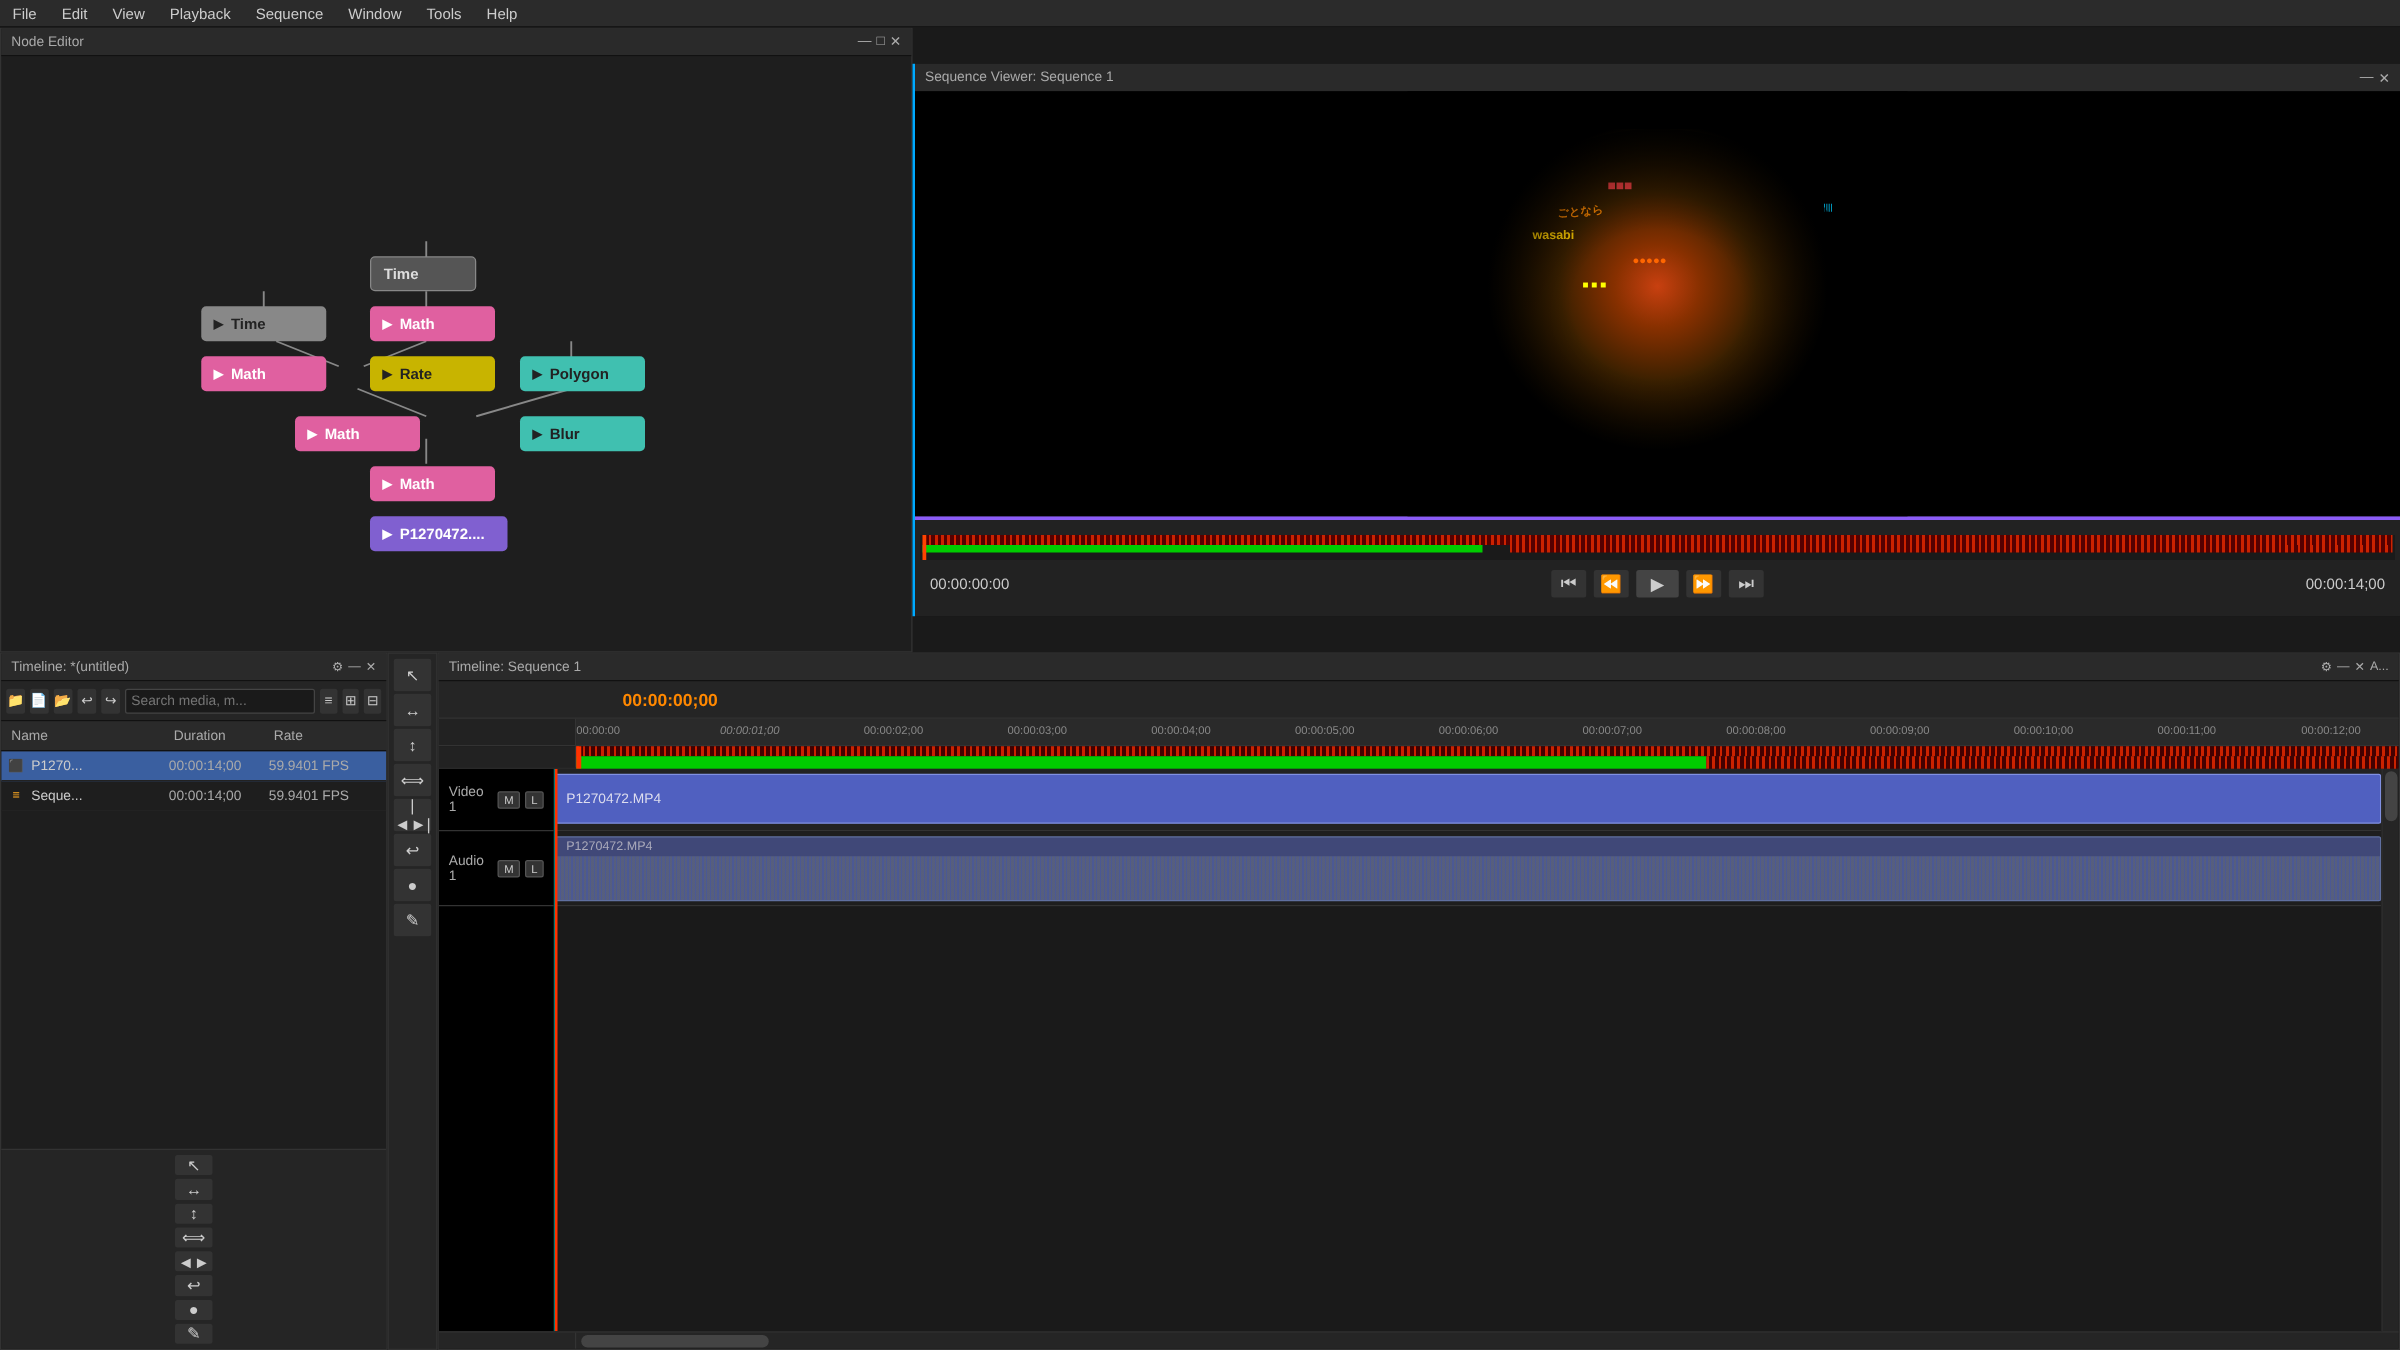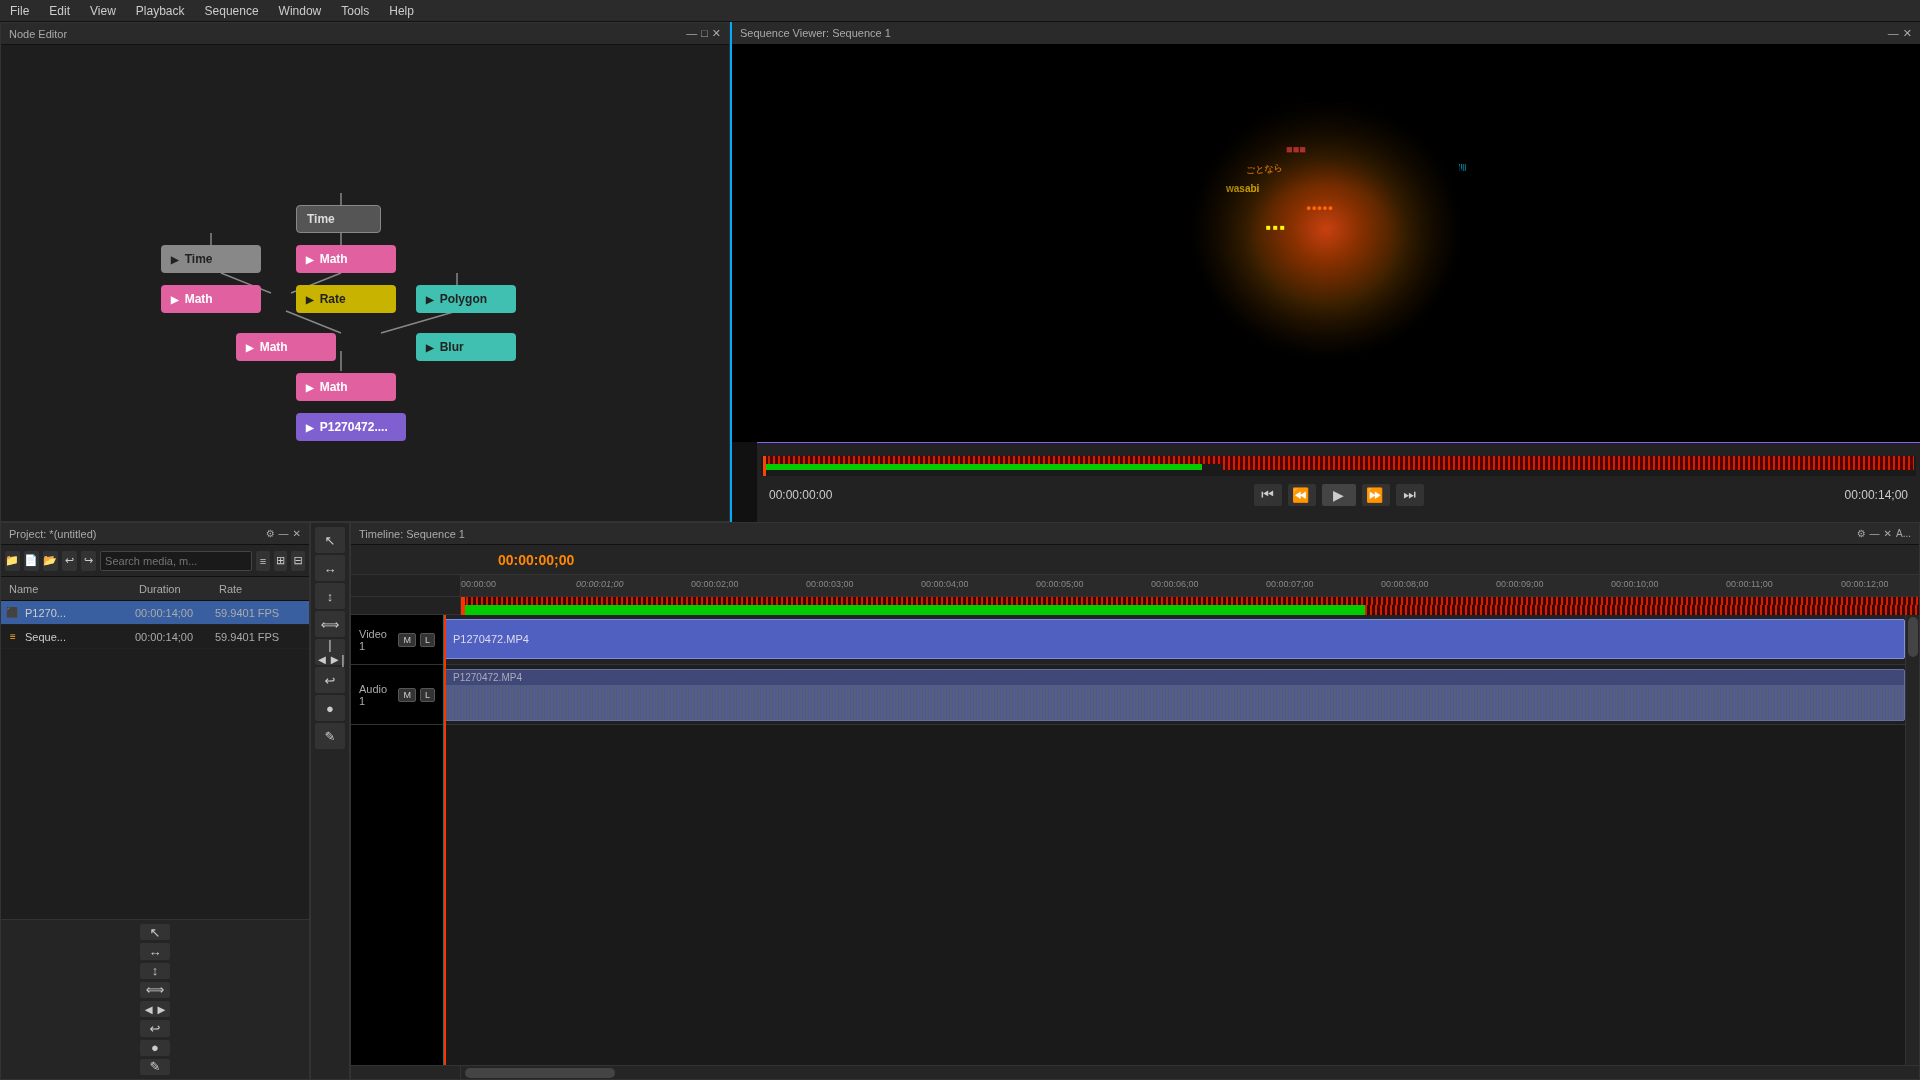--- a/index.html
+++ b/index.html
@@ -34,20 +34,21 @@
     }
 
     
     #top-section {
       position: absolute;
       top: 22px;
       left: 0;
       width: 1920px;
       height: 500px;
       display: flex;
+      align-items: center;
     }
 
     
     #node-editor {
       width: 730px;
       height: 500px;
       background: #1e1e1e;
       border: 1px solid #333;
       position: relative;
       flex-shrink: 0;
@@ -127,27 +128,26 @@
       height: calc(100% - 22px - 80px);
       background: #000;
       display: flex;
       align-items: center;
       justify-content: center;
       position: relative;
     }
     #viewer-controls {
       height: 80px;
       background: #222;
-      border-top: 1px solid #8b5cf6;
+      border-top: 3px solid #8b5cf6;
       display: flex;
       flex-direction: column;
       justify-content: center;
       align-items: center;
       padding: 4px;
-      margin-left: 25px;
     }
     #viewer-timeline-bar {
       width: 100%;
       height: 12px;
       background: #333;
       position: relative;
       margin-bottom: 4px;
     }
     .viewer-btn {
       background: #333;
@@ -592,21 +592,21 @@
         <span style="font-size:12px;color:#ccc;margin-left:auto;">00:00:14;00</span>
       </div>
     </div>
   </div>
 </div>
 
 <div id="bottom-section">
 
   <div id="project-panel">
     <div id="project-title-bar">
-      <span>Project: *(untitled)</span>
+      <span>Timeline: *(untitled)</span>
       <div style="display:flex;gap:4px;">
         <span style="cursor:pointer;font-size:10px;">⚙</span>
         <span style="cursor:pointer;font-size:10px;">—</span>
         <span style="cursor:pointer;font-size:10px;">✕</span>
       </div>
     </div>
     <div id="project-toolbar">
       <button class="proj-btn">📁</button>
       <button class="proj-btn">📄</button>
       <button class="proj-btn">📂</button>

